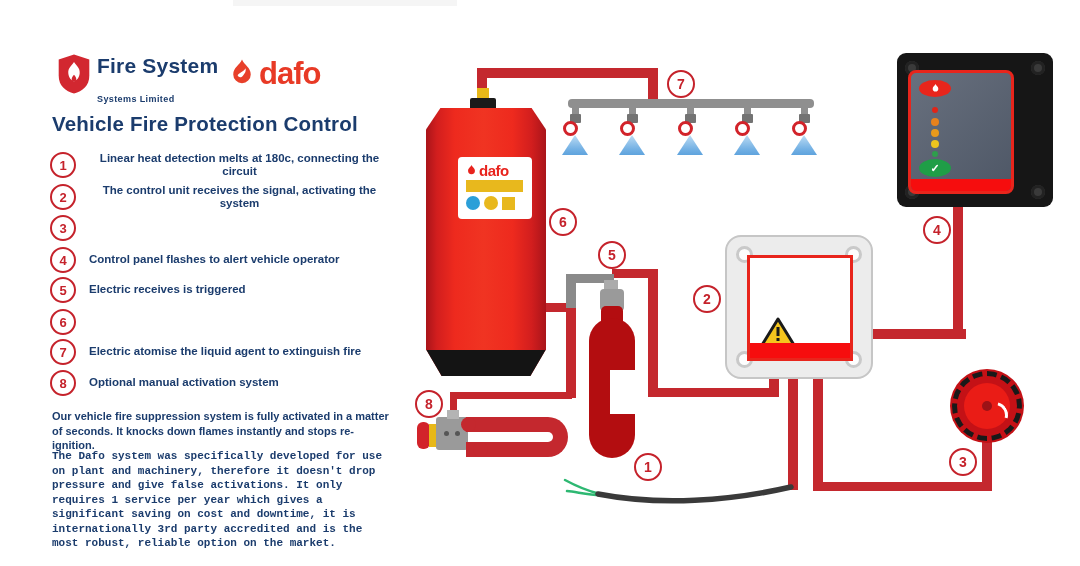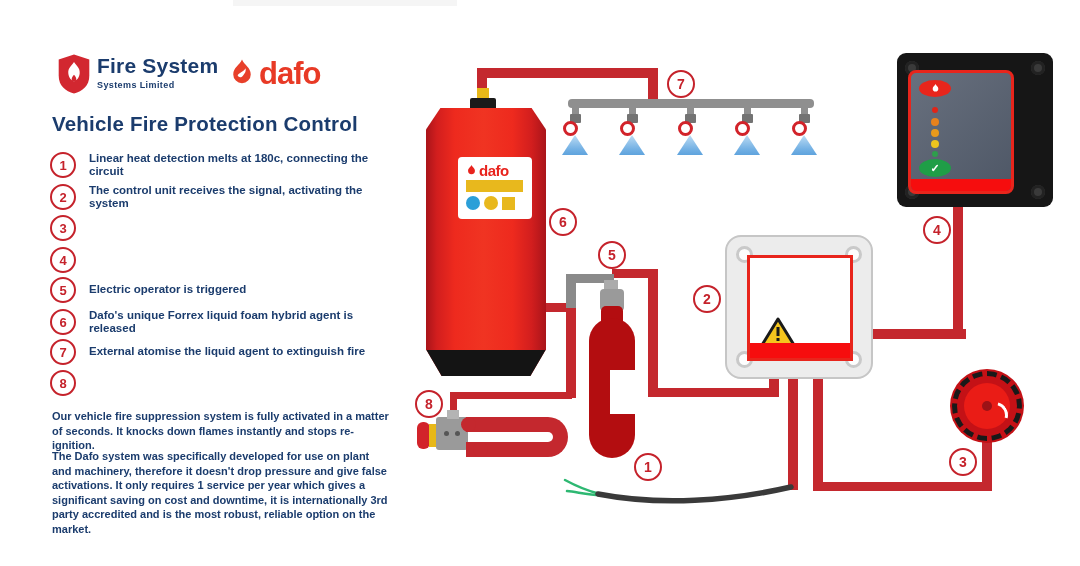--- a/index.html
+++ b/index.html
@@ -1,28 +1,28 @@
 <!DOCTYPE html>
 <html><head>
 <meta charset="utf-8">
 <style>
   html,body{margin:0;padding:0;background:#fff;}
   .canvas{position:relative;width:1080px;height:566px;background:#ffffff;overflow:hidden;
           font-family:"Liberation Sans",sans-serif;}
   .abs{position:absolute;}
   
   .fs-name{font-size:21px;font-weight:800;color:#1b3c6d;letter-spacing:.2px;line-height:1;}
-  .fs-sub{font-size:9px;font-weight:700;color:#1b3c6d;letter-spacing:.4px;margin-top:4px;}
+  .fs-sub{font-size:9px;font-weight:700;color:#1b3c6d;letter-spacing:.4px;margin-top:18px;}
   .dafo-word{font-size:31px;font-weight:800;color:#e83a26;letter-spacing:-1px;line-height:1;}
   .page-title{font-size:20.5px;font-weight:800;color:#1b3c6d;letter-spacing:.2px;}
   .step{display:flex;align-items:center;gap:13px;width:340px;}
   .step-circle{flex:0 0 auto;width:26px;height:26px;border:2px solid #c5222b;border-radius:50%;
                box-sizing:border-box;display:flex;align-items:center;justify-content:center;
                color:#c5222b;font-weight:800;font-size:13px;background:#fff;}
-  .step-text{font-size:11.5px;font-weight:600;color:#1b3c6d;line-height:1.15;}
+  .step-text{font-size:11.5px;font-weight:600;color:#1b3c6d;line-height:1.15;text-align:center;}
   .para{width:338px;font-size:11px;font-weight:600;color:#1b3c6d;line-height:1.32;}
   
   .pipe{position:absolute;background:#c4282e;}
   .gpipe{position:absolute;background:#8a8a8a;}
   .marker{position:absolute;width:28px;height:28px;border:2px solid #c5222b;border-radius:50%;
           box-sizing:border-box;background:#fff;display:flex;align-items:center;justify-content:center;
           color:#c5222b;font-weight:800;font-size:14px;z-index:30;}
   
   .tank-body{position:absolute;left:426px;top:108px;width:120px;height:268px;
     clip-path:polygon(12% 0,88% 0,100% 8%,100% 90%,87% 100%,13% 100%,0 90%,0 8%);
@@ -129,39 +129,40 @@
   </div>
   <div class="abs step" style="left:50px;top:184px;">
     <div class="step-circle">2</div>
     <div class="step-text">The control unit receives the signal, activating the system</div>
   </div>
   <div class="abs step" style="left:50px;top:215px;">
     <div class="step-circle">3</div>
   </div>
   <div class="abs step" style="left:50px;top:247px;">
     <div class="step-circle">4</div>
+    <div class="step-text">Control panel flashes to alert vehicle operator</div>
   </div>
   <div class="abs step" style="left:50px;top:277px;">
     <div class="step-circle">5</div>
-    <div class="step-text">Electric operator is triggered</div>
+    <div class="step-text">Electric receives is triggered</div>
   </div>
   <div class="abs step" style="left:50px;top:309px;">
     <div class="step-circle">6</div>
-    <div class="step-text">Dafo's unique Forrex liquid foam hybrid agent is released</div>
   </div>
   <div class="abs step" style="left:50px;top:339px;">
     <div class="step-circle">7</div>
-    <div class="step-text">External atomise the liquid agent to extinguish fire</div>
+    <div class="step-text">Electric atomise the liquid agent to extinguish fire</div>
   </div>
   <div class="abs step" style="left:50px;top:370px;">
     <div class="step-circle">8</div>
+    <div class="step-text">Optional manual activation system</div>
   </div>
 
   <div class="abs para" style="left:52px;top:409px;">Our vehicle fire suppression system is fully activated in a matter of seconds. It knocks down flames instantly and stops re-ignition.</div>
-  <div class="abs para" style="left:52px;top:449px;">The Dafo system was specifically developed for use on plant and machinery, therefore it doesn't drop pressure and give false activations. It only requires 1 service per year which gives a significant saving on cost and downtime, it is internationally 3rd party accredited and is the most robust, reliable option on the market.</div>
+  <div class="abs para" style="left:52px;top:449px;font-family:Liberation Mono, monospace;">The Dafo system was specifically developed for use on plant and machinery, therefore it doesn't drop pressure and give false activations. It only requires 1 service per year which gives a significant saving on cost and downtime, it is internationally 3rd party accredited and is the most robust, reliable option on the market.</div>
 
   <div class="pipe" style="left:477px;top:68px;width:10px;height:24px;"></div>
   <div class="pipe" style="left:477px;top:68px;width:181px;height:10px;"></div>
   <div class="pipe" style="left:648px;top:68px;width:10px;height:36px;"></div>
   <div class="pipe" style="left:543px;top:303px;width:30px;height:9px;"></div>
   <div class="pipe" style="left:566px;top:306px;width:10px;height:92px;"></div>
   <div class="pipe" style="left:452px;top:392px;width:120px;height:7px;"></div>
   <div class="pipe" style="left:450px;top:392px;width:7px;height:26px;"></div>
   <div class="pipe" style="left:612px;top:269px;width:46px;height:9px;"></div>
   <div class="pipe" style="left:648px;top:272px;width:10px;height:125px;"></div>

